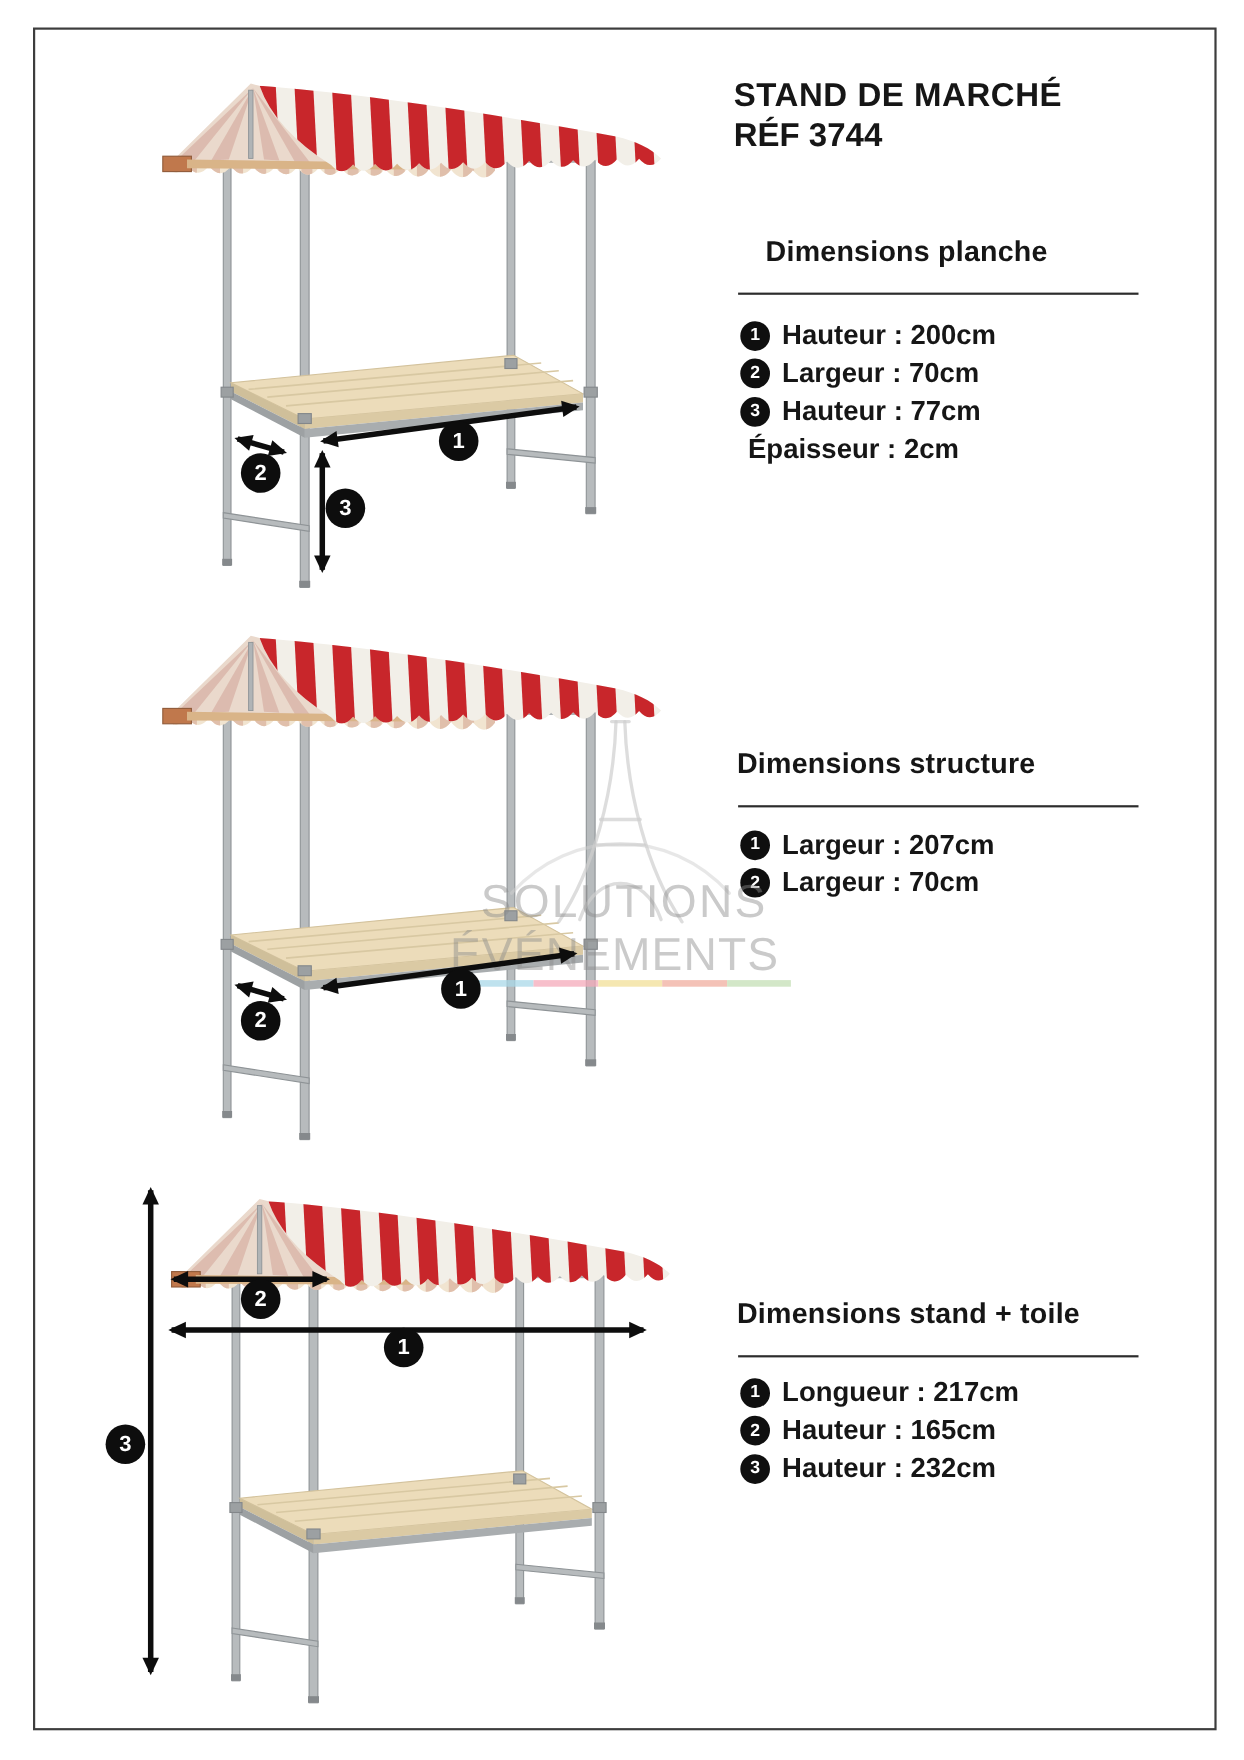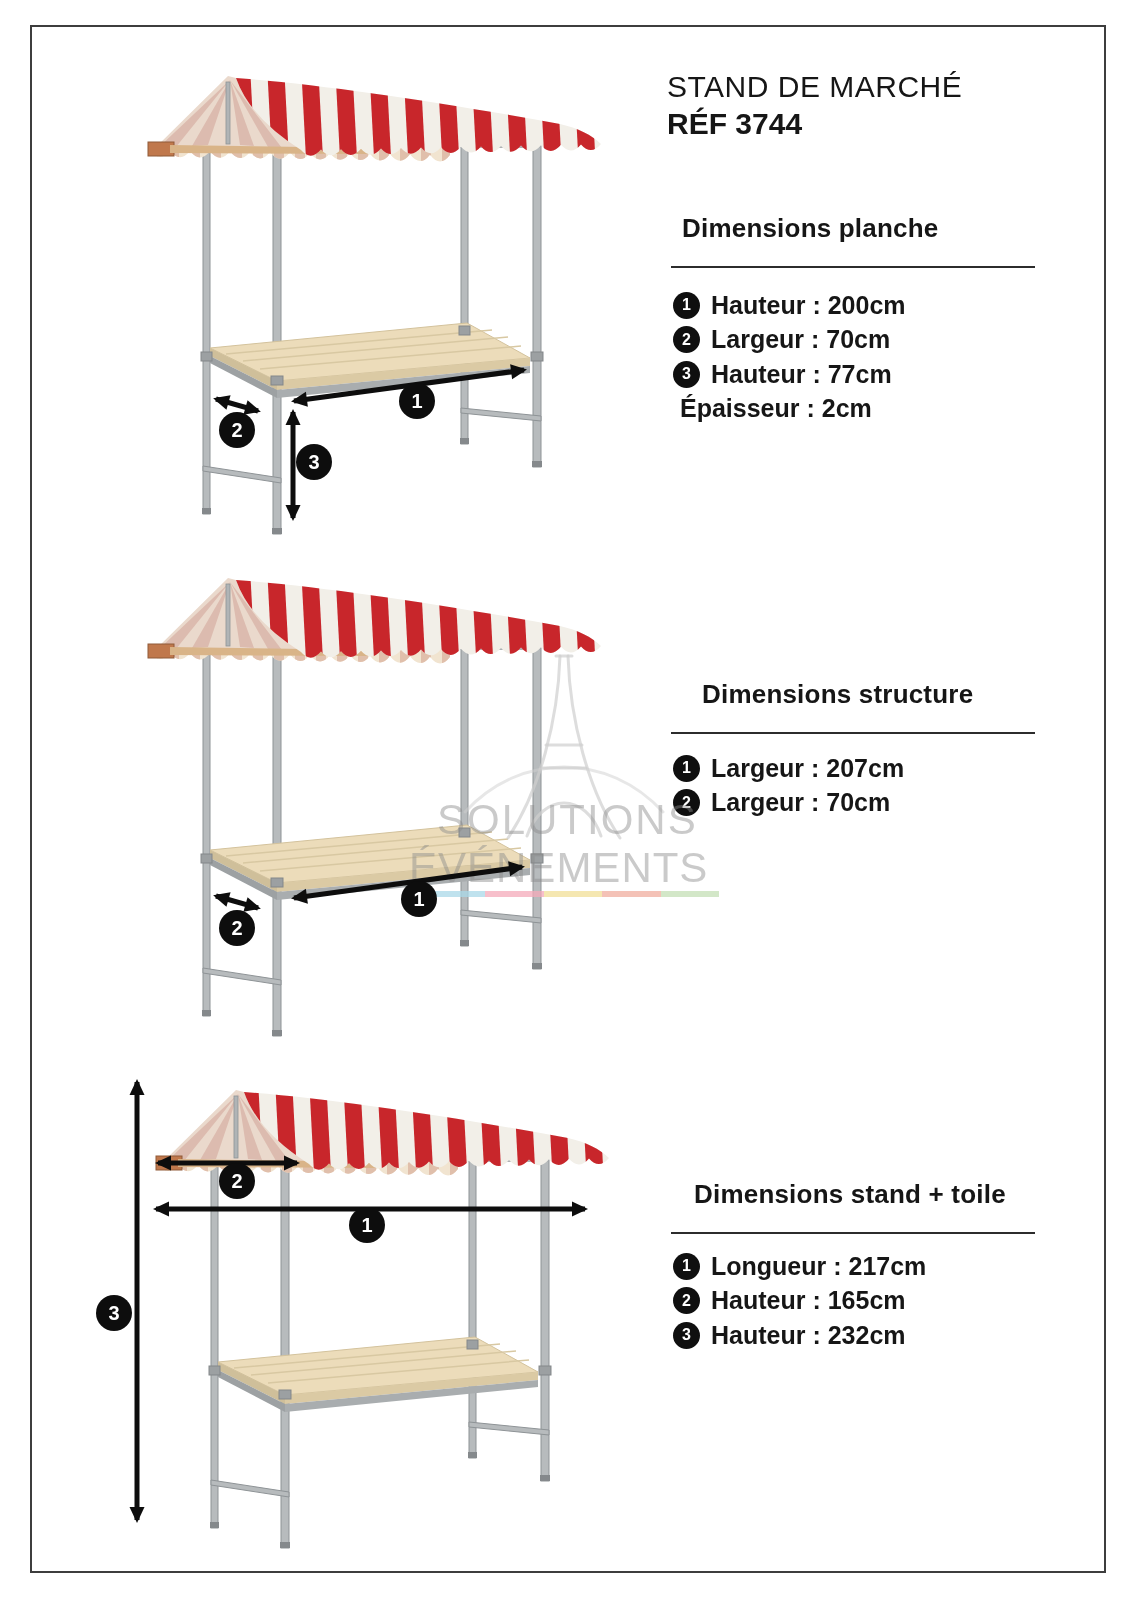--- a/index.html
+++ b/index.html
@@ -1,20 +1,20 @@
 <!DOCTYPE html>
 <html><head>
 <meta charset="utf-8">
 <style>
   html,body{margin:0;padding:0;background:#fff;}
   body{width:1131px;height:1600px;position:relative;overflow:hidden;
        font-family:"Liberation Sans","DejaVu Sans",sans-serif;color:#161616;}
   .abs{position:absolute;}
   .page-border{left:30px;top:25px;width:1072px;height:1544px;border:2px solid #3d3d3d;}
-  .title{left:667px;top:68px;font-size:30px;font-weight:400;letter-spacing:.5px;line-height:37px;}
+  .title{left:667px;top:68px;font-size:30px;font-weight:700;letter-spacing:.5px;line-height:37px;}
   .ref{left:667px;top:105px;font-size:30px;font-weight:800;line-height:37px;}
   .sec-heading{font-size:26px;font-weight:800;letter-spacing:.2px;}
   .sep{width:364px;height:2px;background:#2c2c2c;}
   .dim-list{display:flex;flex-direction:column;}
   .dim-row{display:flex;align-items:center;height:34.5px;gap:11px;}
   .dim-row.indent-only{padding-left:7px;text-align:center;}
   .badge{width:27px;height:27px;border-radius:50%;background:#0f0f0f;color:#fff;
          font-size:16px;font-weight:800;display:flex;align-items:center;justify-content:center;flex-shrink:0;}
   .dim-label{font-size:25px;font-weight:700;white-space:nowrap;}
   .diagram-badge{width:36px;height:36px;border-radius:50%;background:#0d0d0d;color:#fff;
@@ -190,54 +190,54 @@
 <div class="abs diagram-badge" style="left:296px;top:444px">3</div>
 <div class="abs diagram-badge" style="left:401px;top:881px">1</div>
 <div class="abs diagram-badge" style="left:219px;top:910px">2</div>
 <div class="abs diagram-badge" style="left:349px;top:1207px">1</div>
 <div class="abs diagram-badge" style="left:219px;top:1163px">2</div>
 <div class="abs diagram-badge" style="left:96px;top:1295px">3</div>
 
 <div class="abs title">STAND DE MARCHÉ</div>
 <div class="abs ref">RÉF 3744</div>
 
-<div class="abs sec-heading" style="left:682px;top:213px">Dimensions planche</div>
+<div class="abs sec-heading" style="left:696px;top:213px">Dimensions planche</div>
 <div class="abs sep" style="left:671px;top:266px"></div>
 <div class="abs dim-list" style="left:673px;top:288px">
   <div class="dim-row">
     <span class="badge">1</span>
     <span class="dim-label">Hauteur : 200cm</span>
   </div>
   <div class="dim-row">
     <span class="badge">2</span>
     <span class="dim-label">Largeur : 70cm</span>
   </div>
   <div class="dim-row">
     <span class="badge">3</span>
     <span class="dim-label">Hauteur : 77cm</span>
   </div>
   <div class="dim-row indent-only">
     <span class="dim-label">Épaisseur : 2cm</span>
   </div>
 </div>
 
-<div class="abs sec-heading" style="left:702px;top:679px">Dimensions structure</div>
+<div class="abs sec-heading" style="left:670px;top:679px">Dimensions structure</div>
 <div class="abs sep" style="left:671px;top:732px"></div>
 <div class="abs dim-list" style="left:673px;top:751px">
   <div class="dim-row">
     <span class="badge">1</span>
     <span class="dim-label">Largeur : 207cm</span>
   </div>
   <div class="dim-row">
     <span class="badge">2</span>
     <span class="dim-label">Largeur : 70cm</span>
   </div>
 </div>
 
-<div class="abs sec-heading" style="left:694px;top:1179px">Dimensions stand + toile</div>
+<div class="abs sec-heading" style="left:670px;top:1179px">Dimensions stand + toile</div>
 <div class="abs sep" style="left:671px;top:1232px"></div>
 <div class="abs dim-list" style="left:673px;top:1249px">
   <div class="dim-row">
     <span class="badge">1</span>
     <span class="dim-label">Longueur : 217cm</span>
   </div>
   <div class="dim-row">
     <span class="badge">2</span>
     <span class="dim-label">Hauteur : 165cm</span>
   </div>

